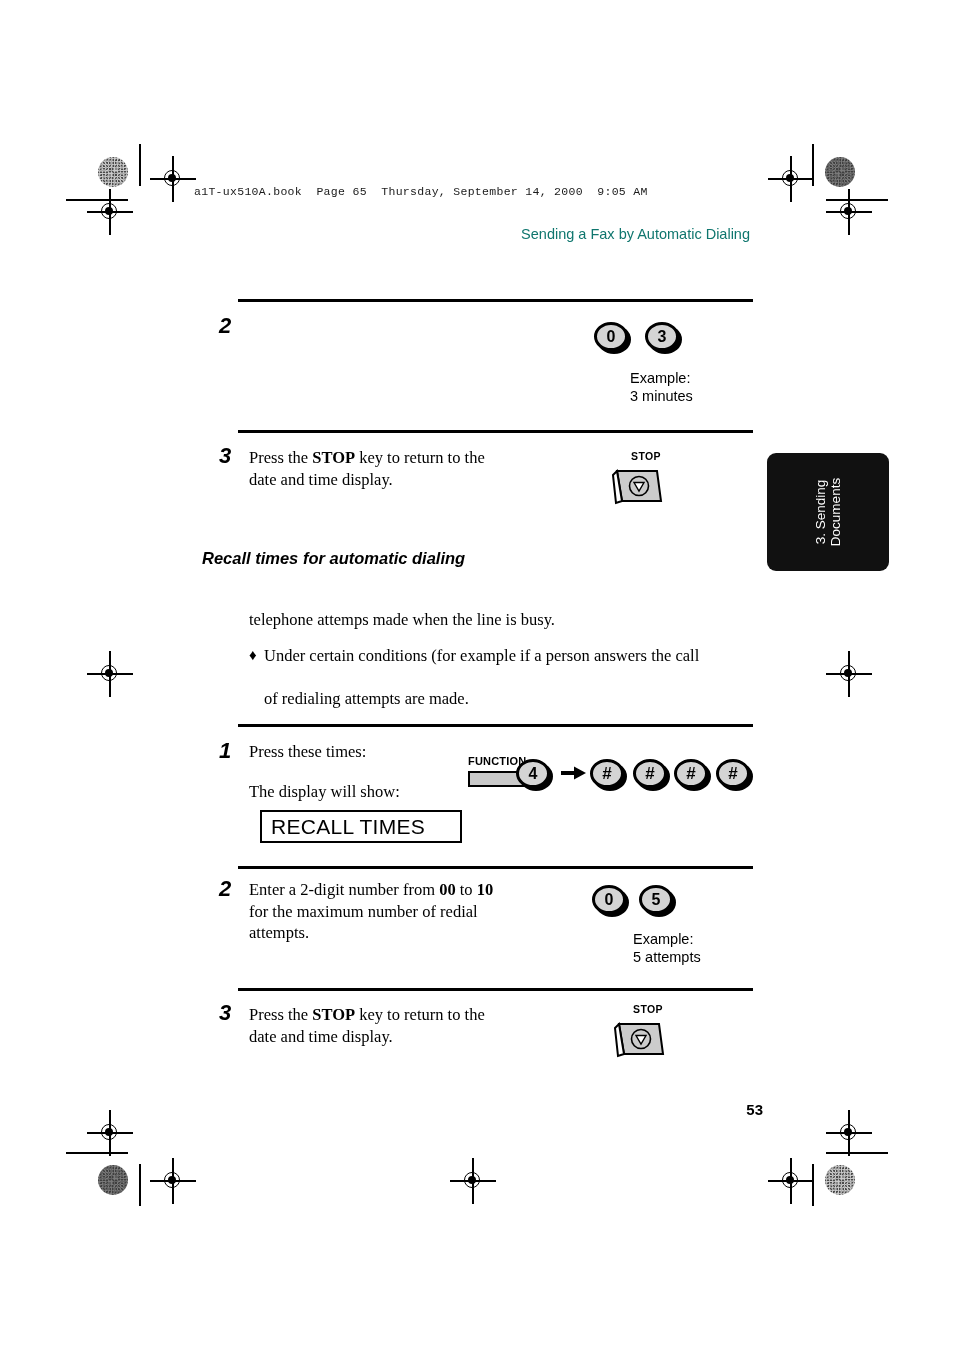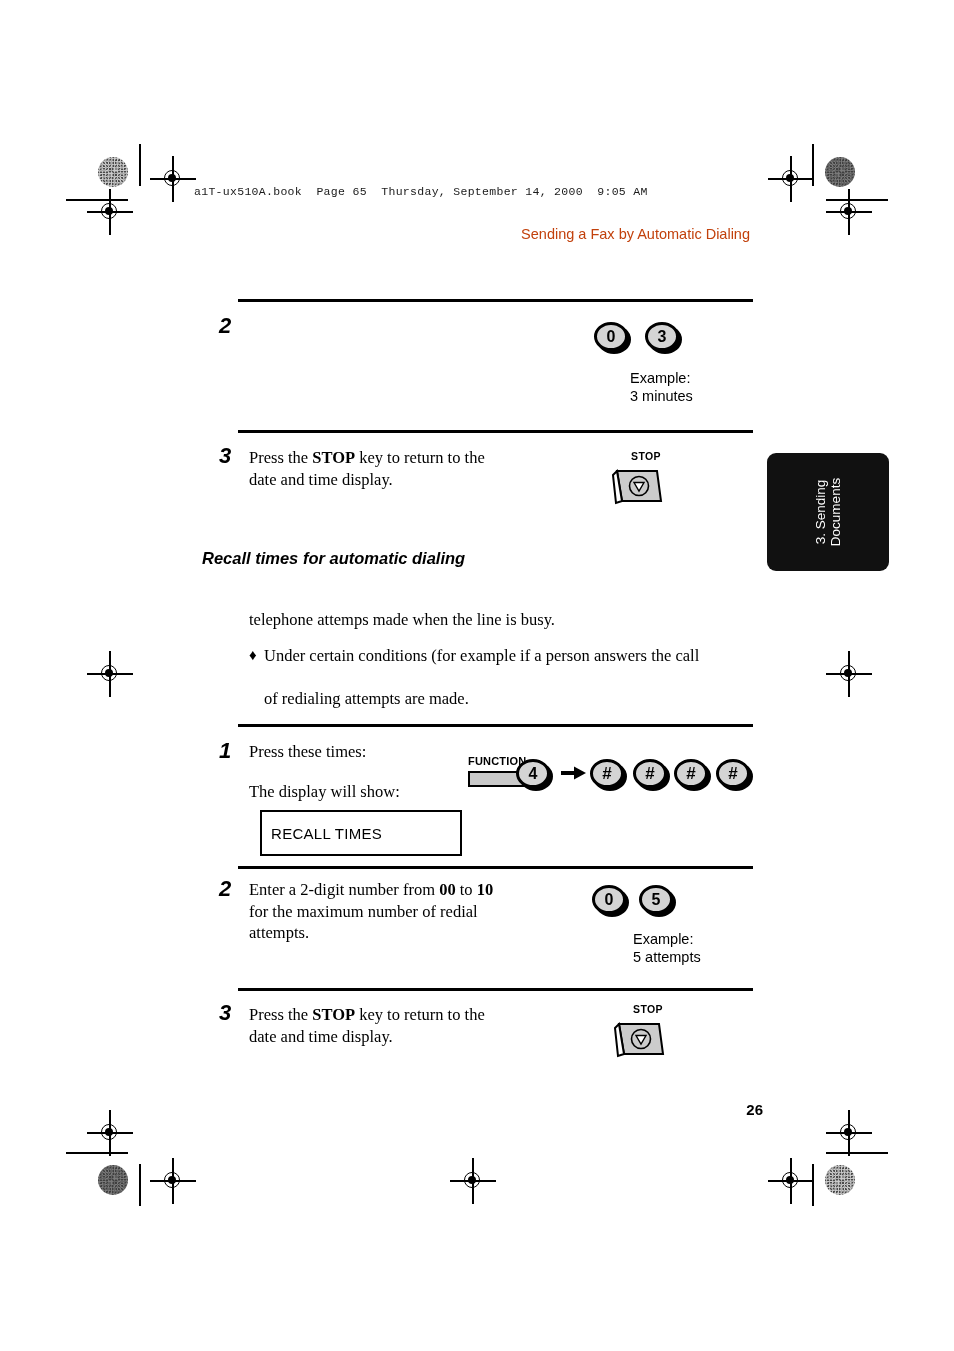--- a/index.html
+++ b/index.html
@@ -51,21 +51,21 @@
   .book-header {
     position: absolute; left: 194px; top: 165px;
     font-family: "Liberation Mono", monospace;
     font-size: 11.5px; letter-spacing: .3px; color: #1a1a1a;
     white-space: pre;
     margin-top: 20px;
   }
   .running-head {
     position: absolute; right: 204px; top: 226px;
     font-family: "Liberation Sans", sans-serif;
-    font-size: 14.5px; color: #c2410c;
+    font-size: 14.5px; color: #0f766e;
   }
 
   
   .side-tab {
     position: absolute; left: 767px; top: 453px;
     width: 122px; height: 118px;
     background: #111111; border-radius: 9px;
   }
   .side-tab-label {
     position: absolute; left: 0; top: 0; width: 118px; height: 122px;
@@ -164,26 +164,26 @@
     position: absolute; left: 0; top: 16px; width: 58px; height: 16px;
     background: #c9c9c9; border: 2.5px solid #000; box-sizing: border-box;
   }
 
   
   .arrow { position: absolute; width: 26px; height: 14px; }
 
   
   .lcd {
     position: absolute; left: 260px; top: 810px;
-    width: 202px; height: 46px;
+    width: 202px; height: 33px;
     border: 2.5px solid #000; box-sizing: border-box;
     display: flex; align-items: center;
     padding-left: 9px;
     font-family: "Liberation Sans", sans-serif;
-    font-size: 15px; letter-spacing: .3px;
+    font-size: 21px; letter-spacing: .3px;
   }
 
   .subline {
     position: absolute;
     font-family: "Liberation Serif", serif; font-size: 16.5px;
   }
 
   .folio {
     position: absolute; right: 191px; top: 1101px;
     font-family: "Liberation Sans", sans-serif;
@@ -376,15 +376,15 @@
     <div class="shape">
       <svg width="58" height="41" viewBox="0 0 58 41">
         <polygon points="6,6 46,6 50,36 11,36" fill="#cccccc" stroke="#000" stroke-width="2"></polygon>
         <polygon points="2,10 6,6 11,36 5,38" fill="#ffffff" stroke="#000" stroke-width="2"></polygon>
         <circle cx="28" cy="21" r="9.5" fill="#cccccc" stroke="#000" stroke-width="1.6"></circle>
         <polygon points="23,17.5 33,17.5 28,26" fill="#ffffff" stroke="#000" stroke-width="1.4"></polygon>
       </svg>
     </div>
   </div>
 
-  <div class="folio">26</div>
+  <div class="folio">53</div>
 
 </div>
 
 </body></html>

